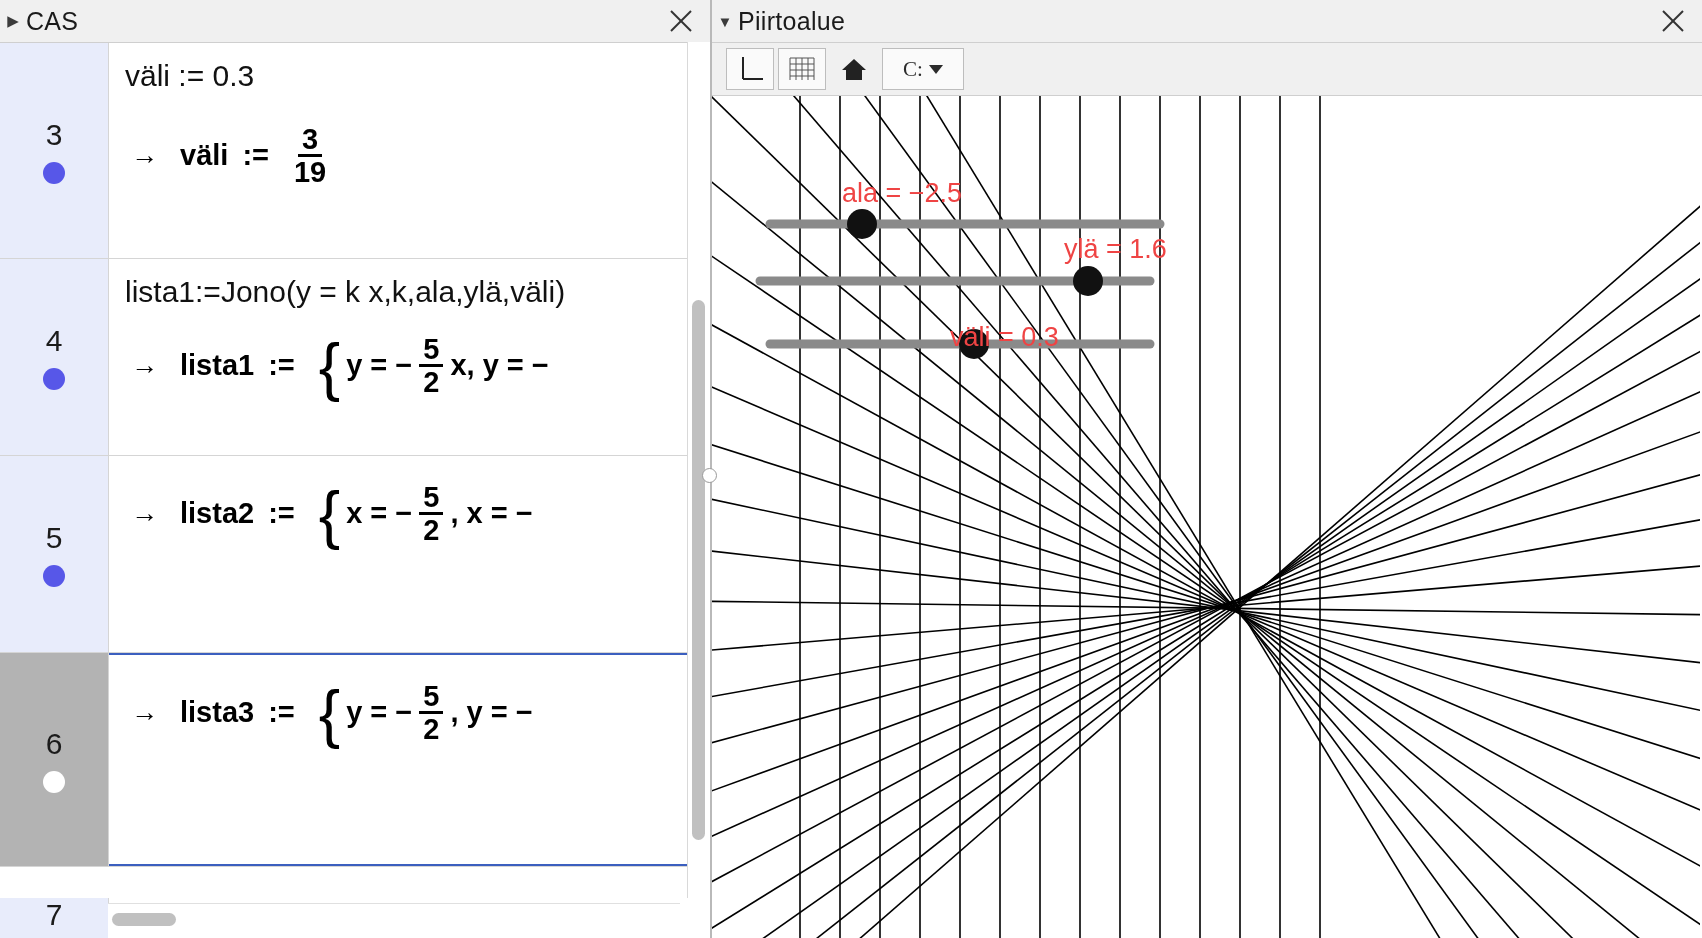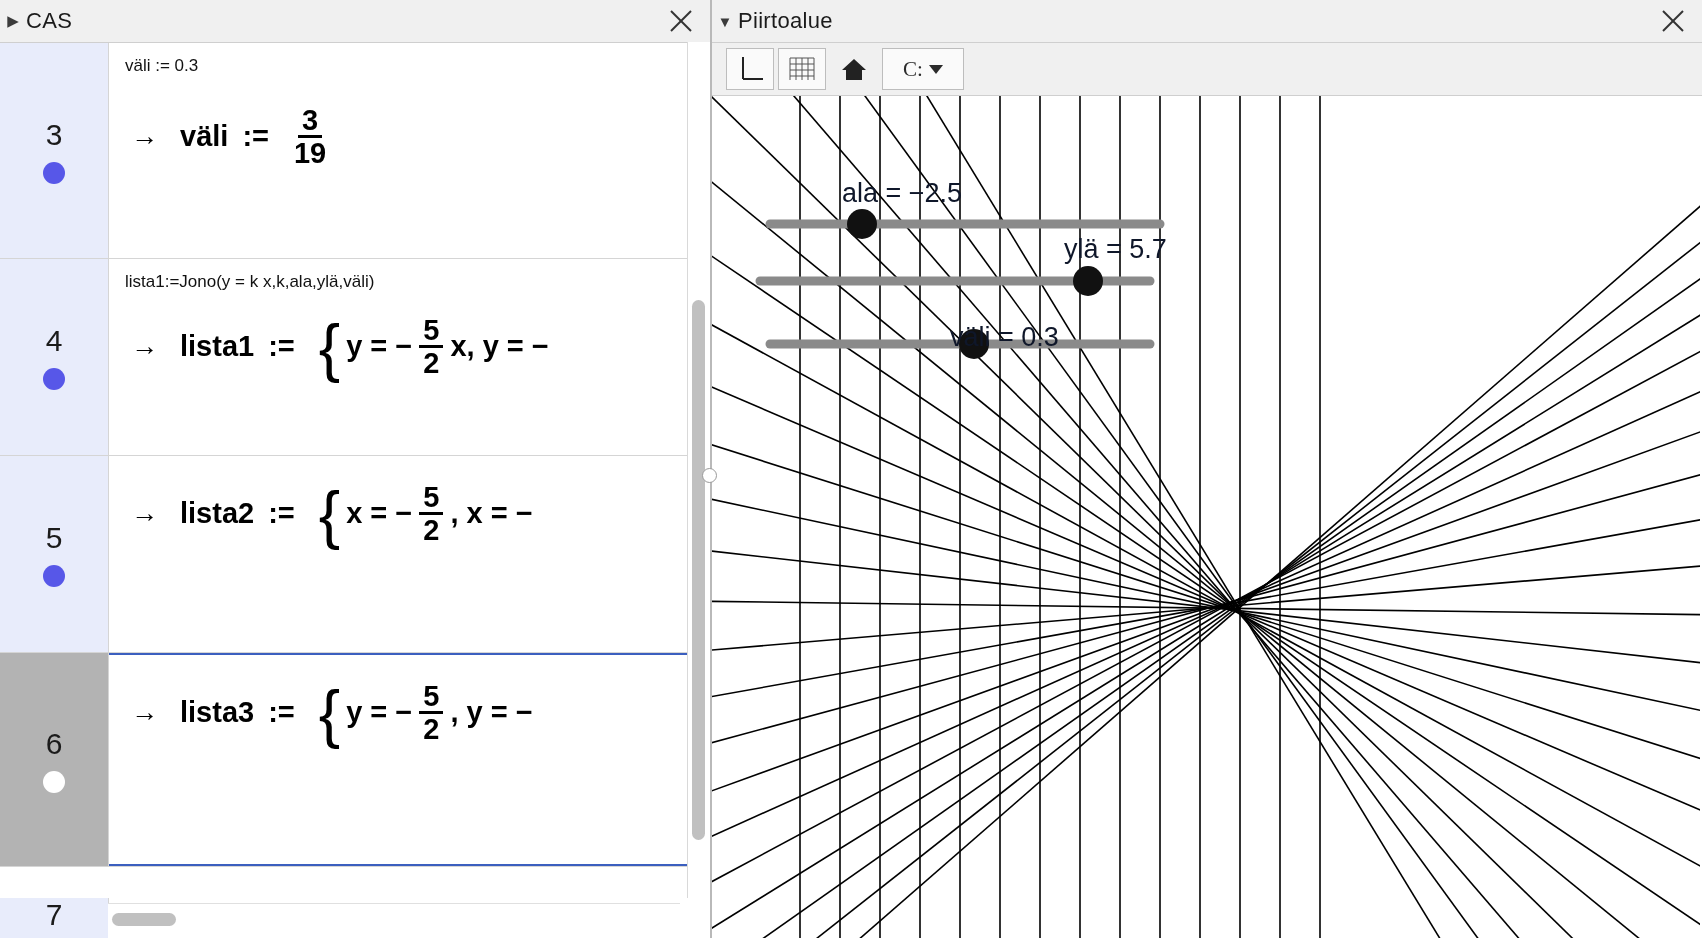--- a/index.html
+++ b/index.html
@@ -41,21 +41,21 @@
     position: relative;
     flex: none;
   }
   .panel-header .twisty {
     width: 26px;
     text-align: center;
     font-size: 15px;
     color: #3b3b3b;
   }
   .panel-title {
-    font-size: 22px;
+    font-size: 25px;
     color: #1b1b1b;
     font-weight: 400;
     letter-spacing: .3px;
   }
   .close-x {
     position: absolute;
     right: 16px;
     top: 50%;
     transform: translateY(-50%);
     width: 26px;
@@ -117,21 +117,21 @@
     box-sizing: border-box;
     overflow: hidden;
     position: relative;
   }
   .cas-row.selected .content {
     border: 2px solid #3b5fbf;
     border-left: none;
     box-sizing: border-box;
   }
   .input-line {
-    font-size: 17px;
+    font-size: 30px;
     color: #111;
     white-space: nowrap;
     line-height: 1.5;
     padding-top: 4px;
   }
   .output-line {
     display: flex;
     align-items: center;
     font-size: 29px;
     font-weight: bold;
@@ -285,21 +285,21 @@
   .gr-canvas {
     position: relative;
     flex: 1 1 auto;
     overflow: hidden;
     background: #ffffff;
   }
   .gr-canvas svg { display: block; }
   .slider-label {
     position: absolute;
     font-size: 27px;
-    color: #0f172a;
+    color: #ef4444;
     font-family: "Liberation Sans", sans-serif;
     white-space: nowrap;
   }
 </style>
 </head>
 <body>
 
 <div class="app">
 
   <div class="cas-panel">
@@ -512,17 +512,17 @@
           <line x1="48" y1="185" x2="438" y2="185" stroke="#8a8a8a" stroke-width="9" stroke-linecap="round"></line>
           <circle cx="376" cy="185" r="15" fill="#111"></circle>
         </g>
         <g>
           <line x1="58" y1="248" x2="438" y2="248" stroke="#8a8a8a" stroke-width="9" stroke-linecap="round"></line>
           <circle cx="262" cy="248" r="15" fill="#111"></circle>
         </g>
       </svg>
 
       <div class="slider-label" style="left:130px; top:82px;">ala = −2.5</div>
-      <div class="slider-label" style="left:352px; top:138px;">ylä = 5.7</div>
+      <div class="slider-label" style="left:352px; top:138px;">ylä = 1.6</div>
       <div class="slider-label" style="left:238px; top:198px;margin-top:28px;">väli = 0.3</div>
     </div>
   </div>
 </div>
 
 </body></html>

